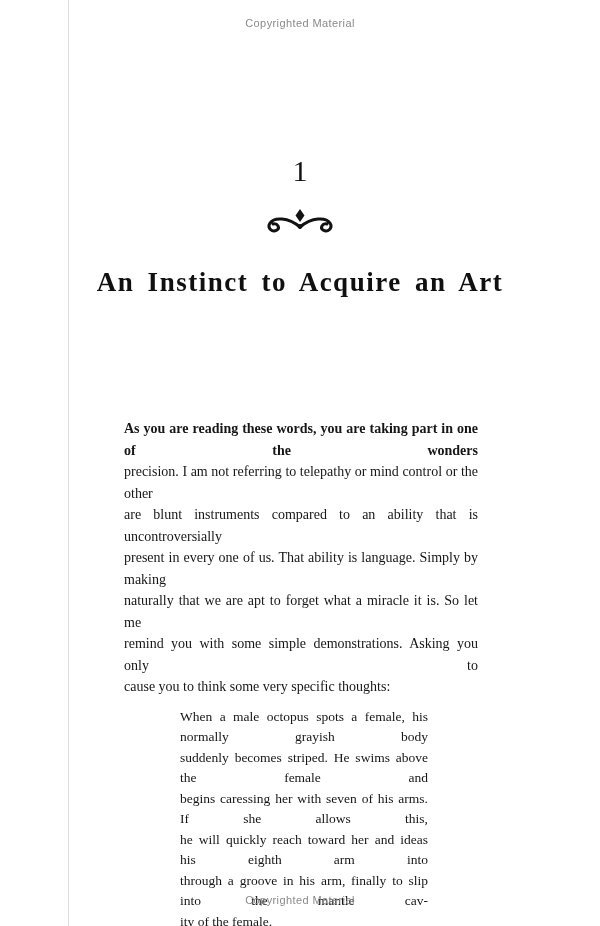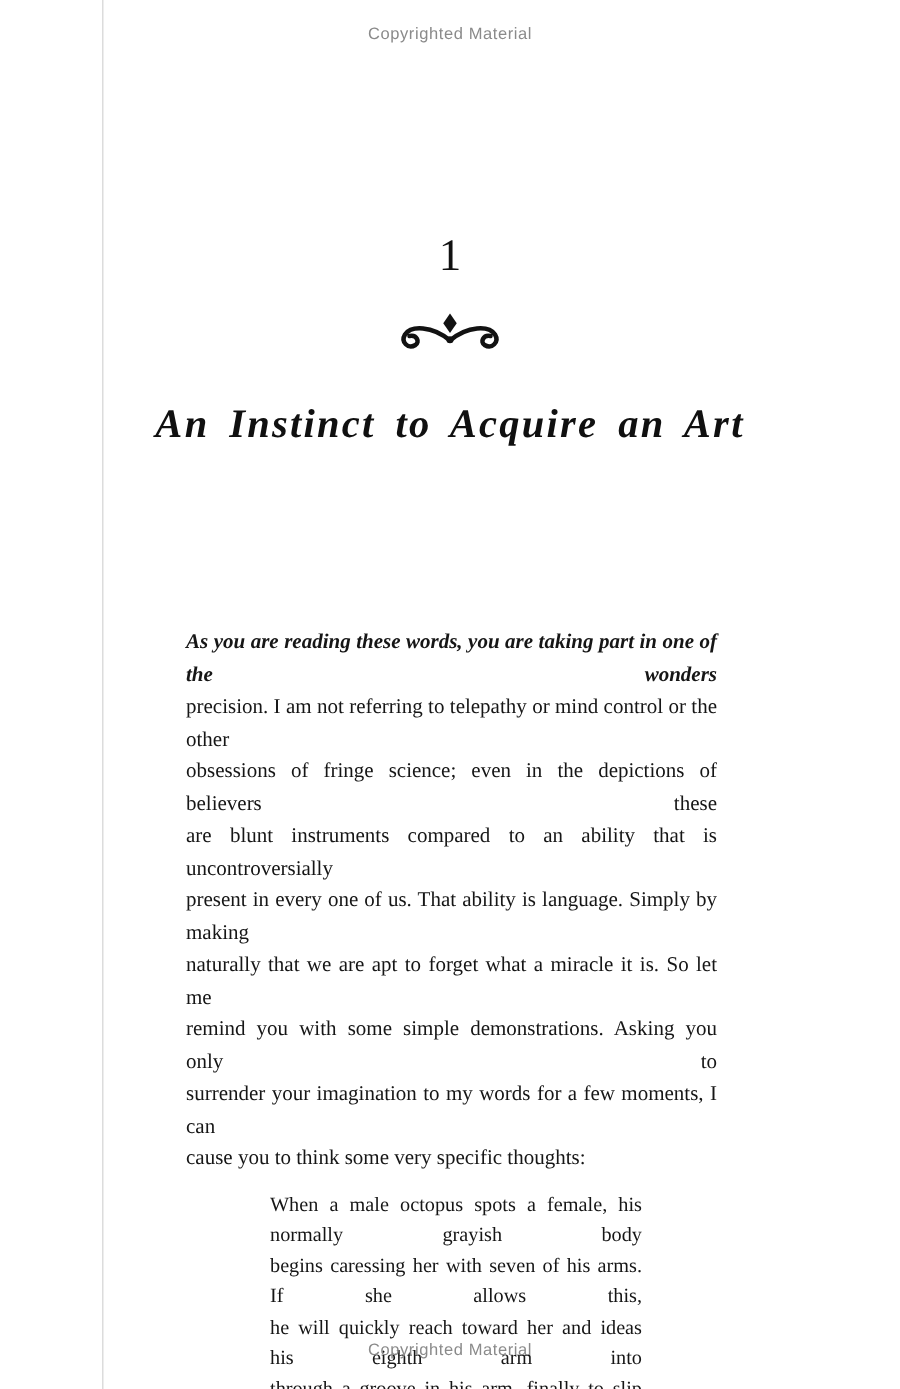--- a/index.html
+++ b/index.html
@@ -51,40 +51,38 @@
   }
   .ornament-wrap {
     margin-top: 16px;
     text-align: center;
     height: 32px;
   }
   .chapter-title {
     margin: 24px 0 0 0;
     text-align: center;
     font-family: "Liberation Serif", "DejaVu Serif", serif;
-    font-style: italic;
     font-weight: 600;
     font-size: 27px;
     line-height: 40px;
     letter-spacing: 1.5px;
     word-spacing: 5px;
     color: #101010;
   }
   .body-text {
     margin: 116px 62px 0 64px;
   }
   .line {
     font-size: 14px;
     line-height: 21.5px;
     text-align: justify;
     text-align-last: justify;
     color: #161616;
   }
   .lead-italic {
-    font-style: italic;
     font-weight: 600;
   }
   .para-lines .line:last-child {
     text-align-last: left;
   }
   .quote {
     margin: 9px 112px 0 120px;
   }
   .quote .line {
     font-size: 13.5px;
@@ -118,32 +116,31 @@
       <circle cx="41" cy="20.5" r="2.4" fill="#121212"></circle>
     </svg>
   </div>
 
   <h1 class="chapter-title">An Instinct to Acquire an Art</h1>
 
   <div class="body-text">
     <div class="line lead-italic">As you are reading these words, you are taking part in one of the wonders</div>
     <div class="para-lines">
         <div class="line">precision. I am not referring to telepathy or mind control or the other</div>
-        <div class="line">obsessions of fringe science; even in the depictions of believers these</div>
         <div class="line">are blunt instruments compared to an ability that is uncontroversially</div>
         <div class="line">present in every one of us. That ability is language. Simply by making</div>
         <div class="line">naturally that we are apt to forget what a miracle it is. So let me</div>
         <div class="line">remind you with some simple demonstrations. Asking you only to</div>
-        <div class="line">surrender your imagination to my words for a few moments, I can</div>
         <div class="line">cause you to think some very specific thoughts:</div>
       </div>
   </div>
 
   <div class="quote">
       <div class="line">When a male octopus spots a female, his normally grayish body</div>
+      <div class="line">suddenly becomes striped. He swims above the female and</div>
       <div class="line">begins caressing her with seven of his arms. If she allows this,</div>
       <div class="line">he will quickly reach toward her and ideas his eighth arm into</div>
       <div class="line">through a groove in his arm, finally to slip into the mantle cav-</div>
       <div class="line">ity of the female.</div>
     </div>
 
   <div class="copyright bottom">Copyrighted Material</div>
 </div>
 
 </body></html>

